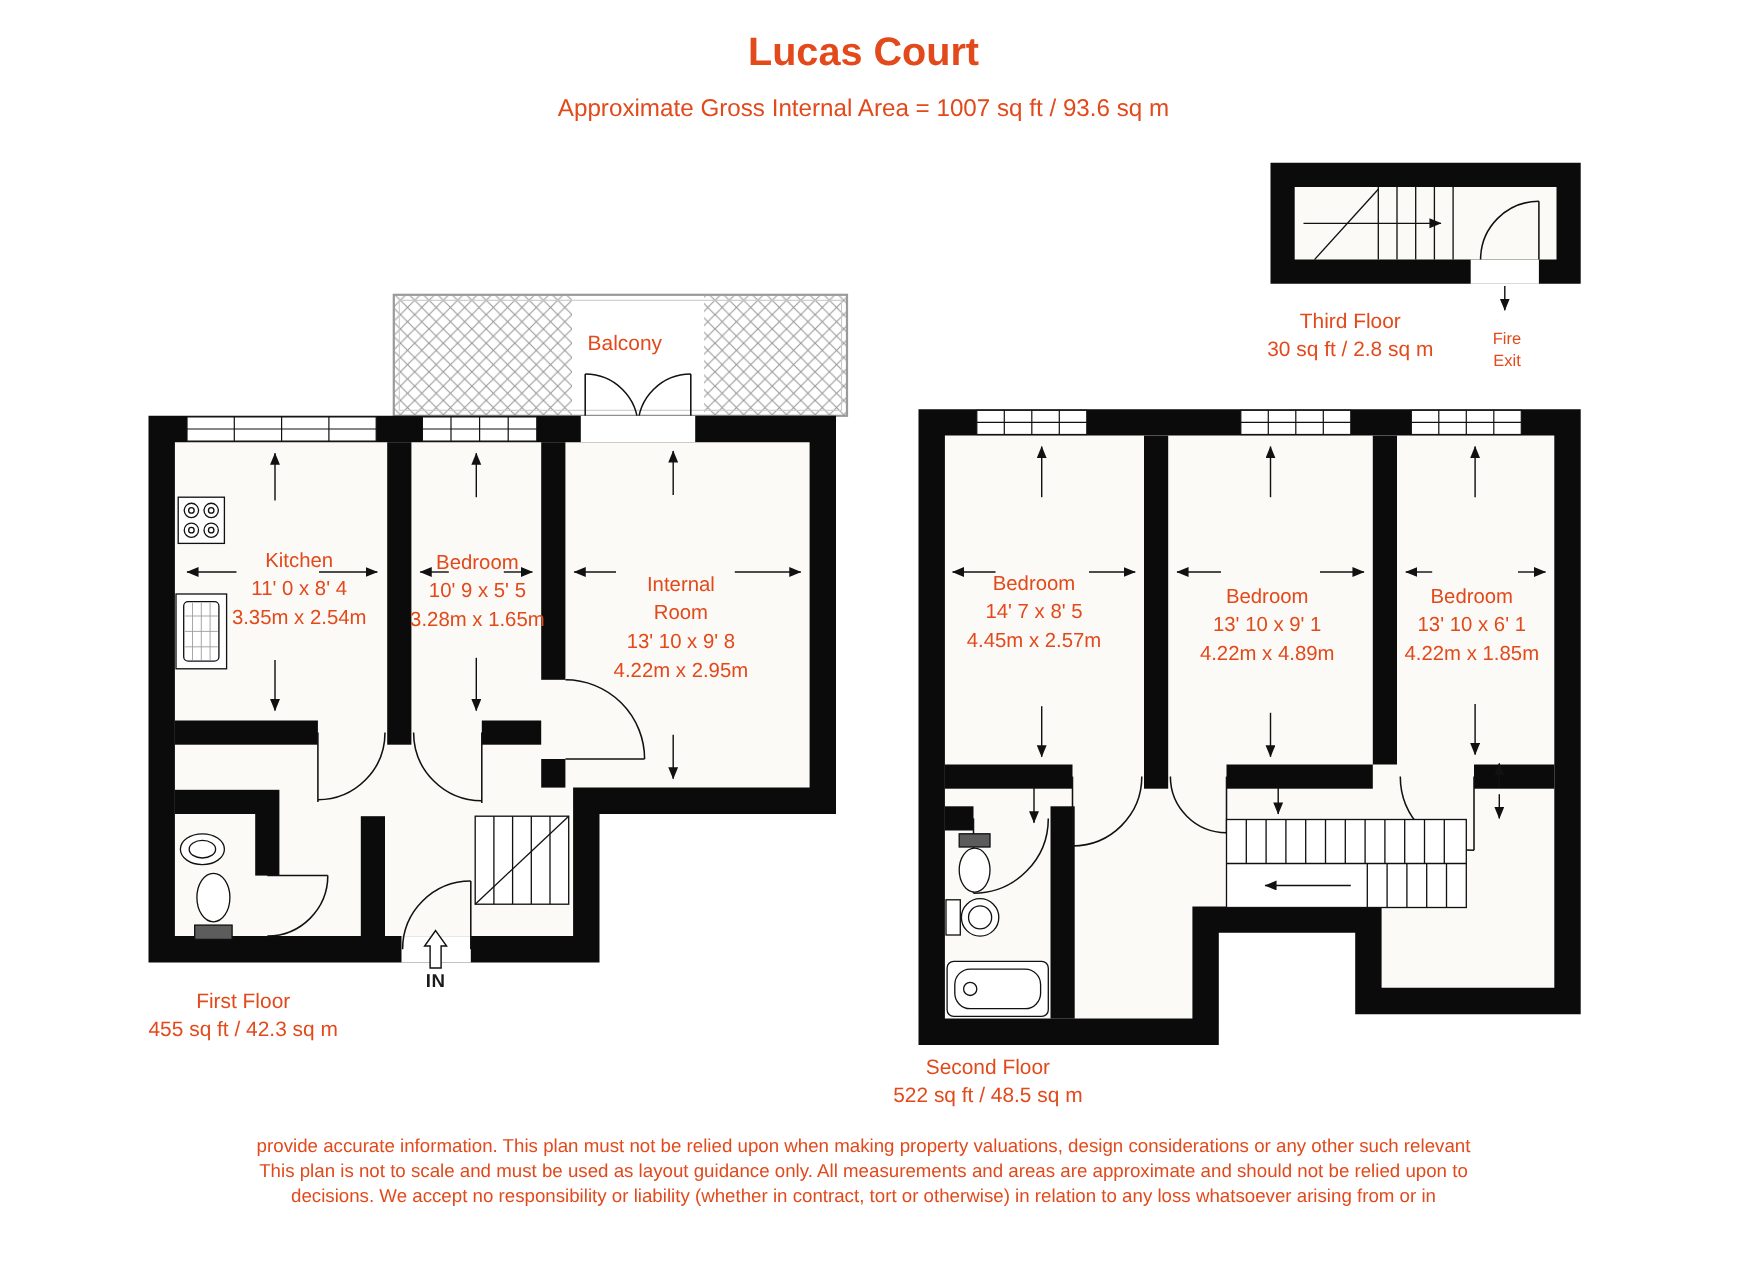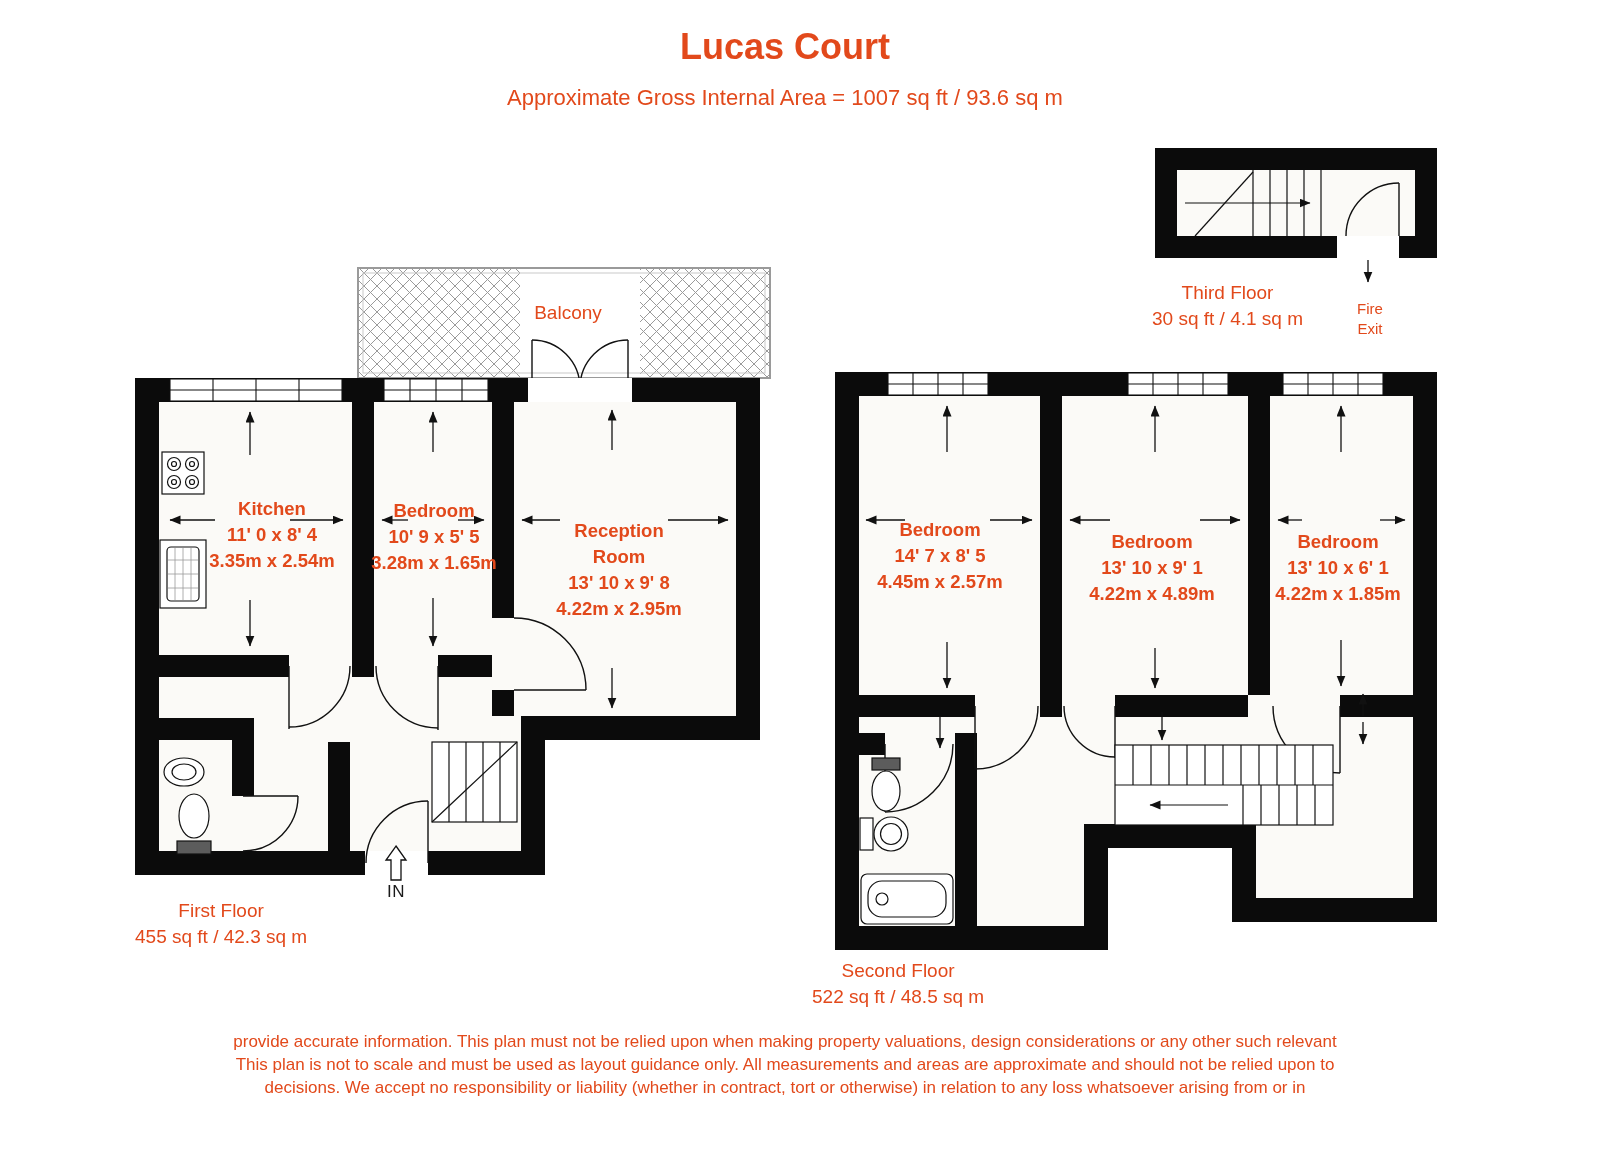--- a/index.html
+++ b/index.html
@@ -3,25 +3,25 @@
 <meta charset="utf-8">
 <style>
   html,body{margin:0;padding:0;background:#fff;}
   body{width:1600px;height:1155px;position:relative;font-family:"Liberation Sans",sans-serif;overflow:hidden;}
   .canvas{position:absolute;left:0;top:0;width:1600px;height:1155px;}
   .plan-svg{position:absolute;left:0;top:0;}
   .lbl{position:absolute;color:#E2491B;}
   .cx{transform:translateX(-50%);text-align:center;}
   .title{font-size:36px;font-weight:bold;white-space:nowrap;}
   .subtitle{font-size:22px;white-space:nowrap;}
-  .room-label{font-size:18.5px;line-height:1.4;white-space:nowrap;font-weight:bold;}
+  .room-label{font-size:18.5px;line-height:1.4;white-space:nowrap;}
   .floor-label{font-size:19px;line-height:1.35;white-space:nowrap;text-align:center;}
   .balcony-label{font-size:19px;}
   .fire-label{font-size:15px;line-height:1.3;white-space:pre-line;margin-top:16px;}
-  .in-label{color:#1a1a1a;font-size:17px;font-weight:normal;letter-spacing:0.5px;}
+  .in-label{color:#1a1a1a;font-size:17px;font-weight:bold;letter-spacing:0.5px;}
   .disclaimer{position:absolute;left:785px;top:1030px;transform:translateX(-50%);text-align:center;}
   .disclaimer-line{font-size:17px;line-height:23px;white-space:nowrap;color:#E2491B;}
   .wrap{white-space:normal;width:112px;margin:0 auto;}
 </style>
 </head>
 <body>
 
 <div class="canvas">
 
 <svg class="plan-svg" width="1600" height="1155" viewBox="0 0 1600 1155">
@@ -287,21 +287,21 @@
   <div>3.35m x 2.54m</div>
 </div>
 
 <div class="lbl room-label cx" style="left:434px;top:498px;">
   <div>Bedroom</div>
   <div>10' 9 x 5' 5</div>
   <div>3.28m x 1.65m</div>
 </div>
 
 <div class="lbl room-label cx" style="left:619px;top:518px;">
-  <div class="wrap">Reception Room</div>
+  <div class="wrap">Internal Room</div>
   <div>13' 10 x 9' 8</div>
   <div>4.22m x 2.95m</div>
 </div>
 
 <div class="lbl room-label cx" style="left:940px;top:517px;">
   <div>Bedroom</div>
   <div>14' 7 x 8' 5</div>
   <div>4.45m x 2.57m</div>
 </div>
 
@@ -322,21 +322,21 @@
   <div>455 sq ft / 42.3 sq m</div>
 </div>
 
 <div class="lbl floor-label" style="left:812px;top:958px;">
   <div>Second Floor</div>
   <div>522 sq ft / 48.5 sq m</div>
 </div>
 
 <div class="lbl floor-label" style="left:1152px;top:280px;">
   <div>Third Floor</div>
-  <div>30 sq ft / 4.1 sq m</div>
+  <div>30 sq ft / 2.8 sq m</div>
 </div>
 
 <div class="lbl fire-label cx" style="left:1370px;top:283px;">Fire
 Exit</div>
 
 <div class="lbl in-label cx" style="left:396px;top:882px;">IN</div>
 
 <div class="disclaimer">
   <div class="disclaimer-line">provide accurate information. This plan must not be relied upon when making property valuations, design considerations or any other such relevant</div>
   <div class="disclaimer-line">This plan is not to scale and must be used as layout guidance only. All measurements and areas are approximate and should not be relied upon to</div>

